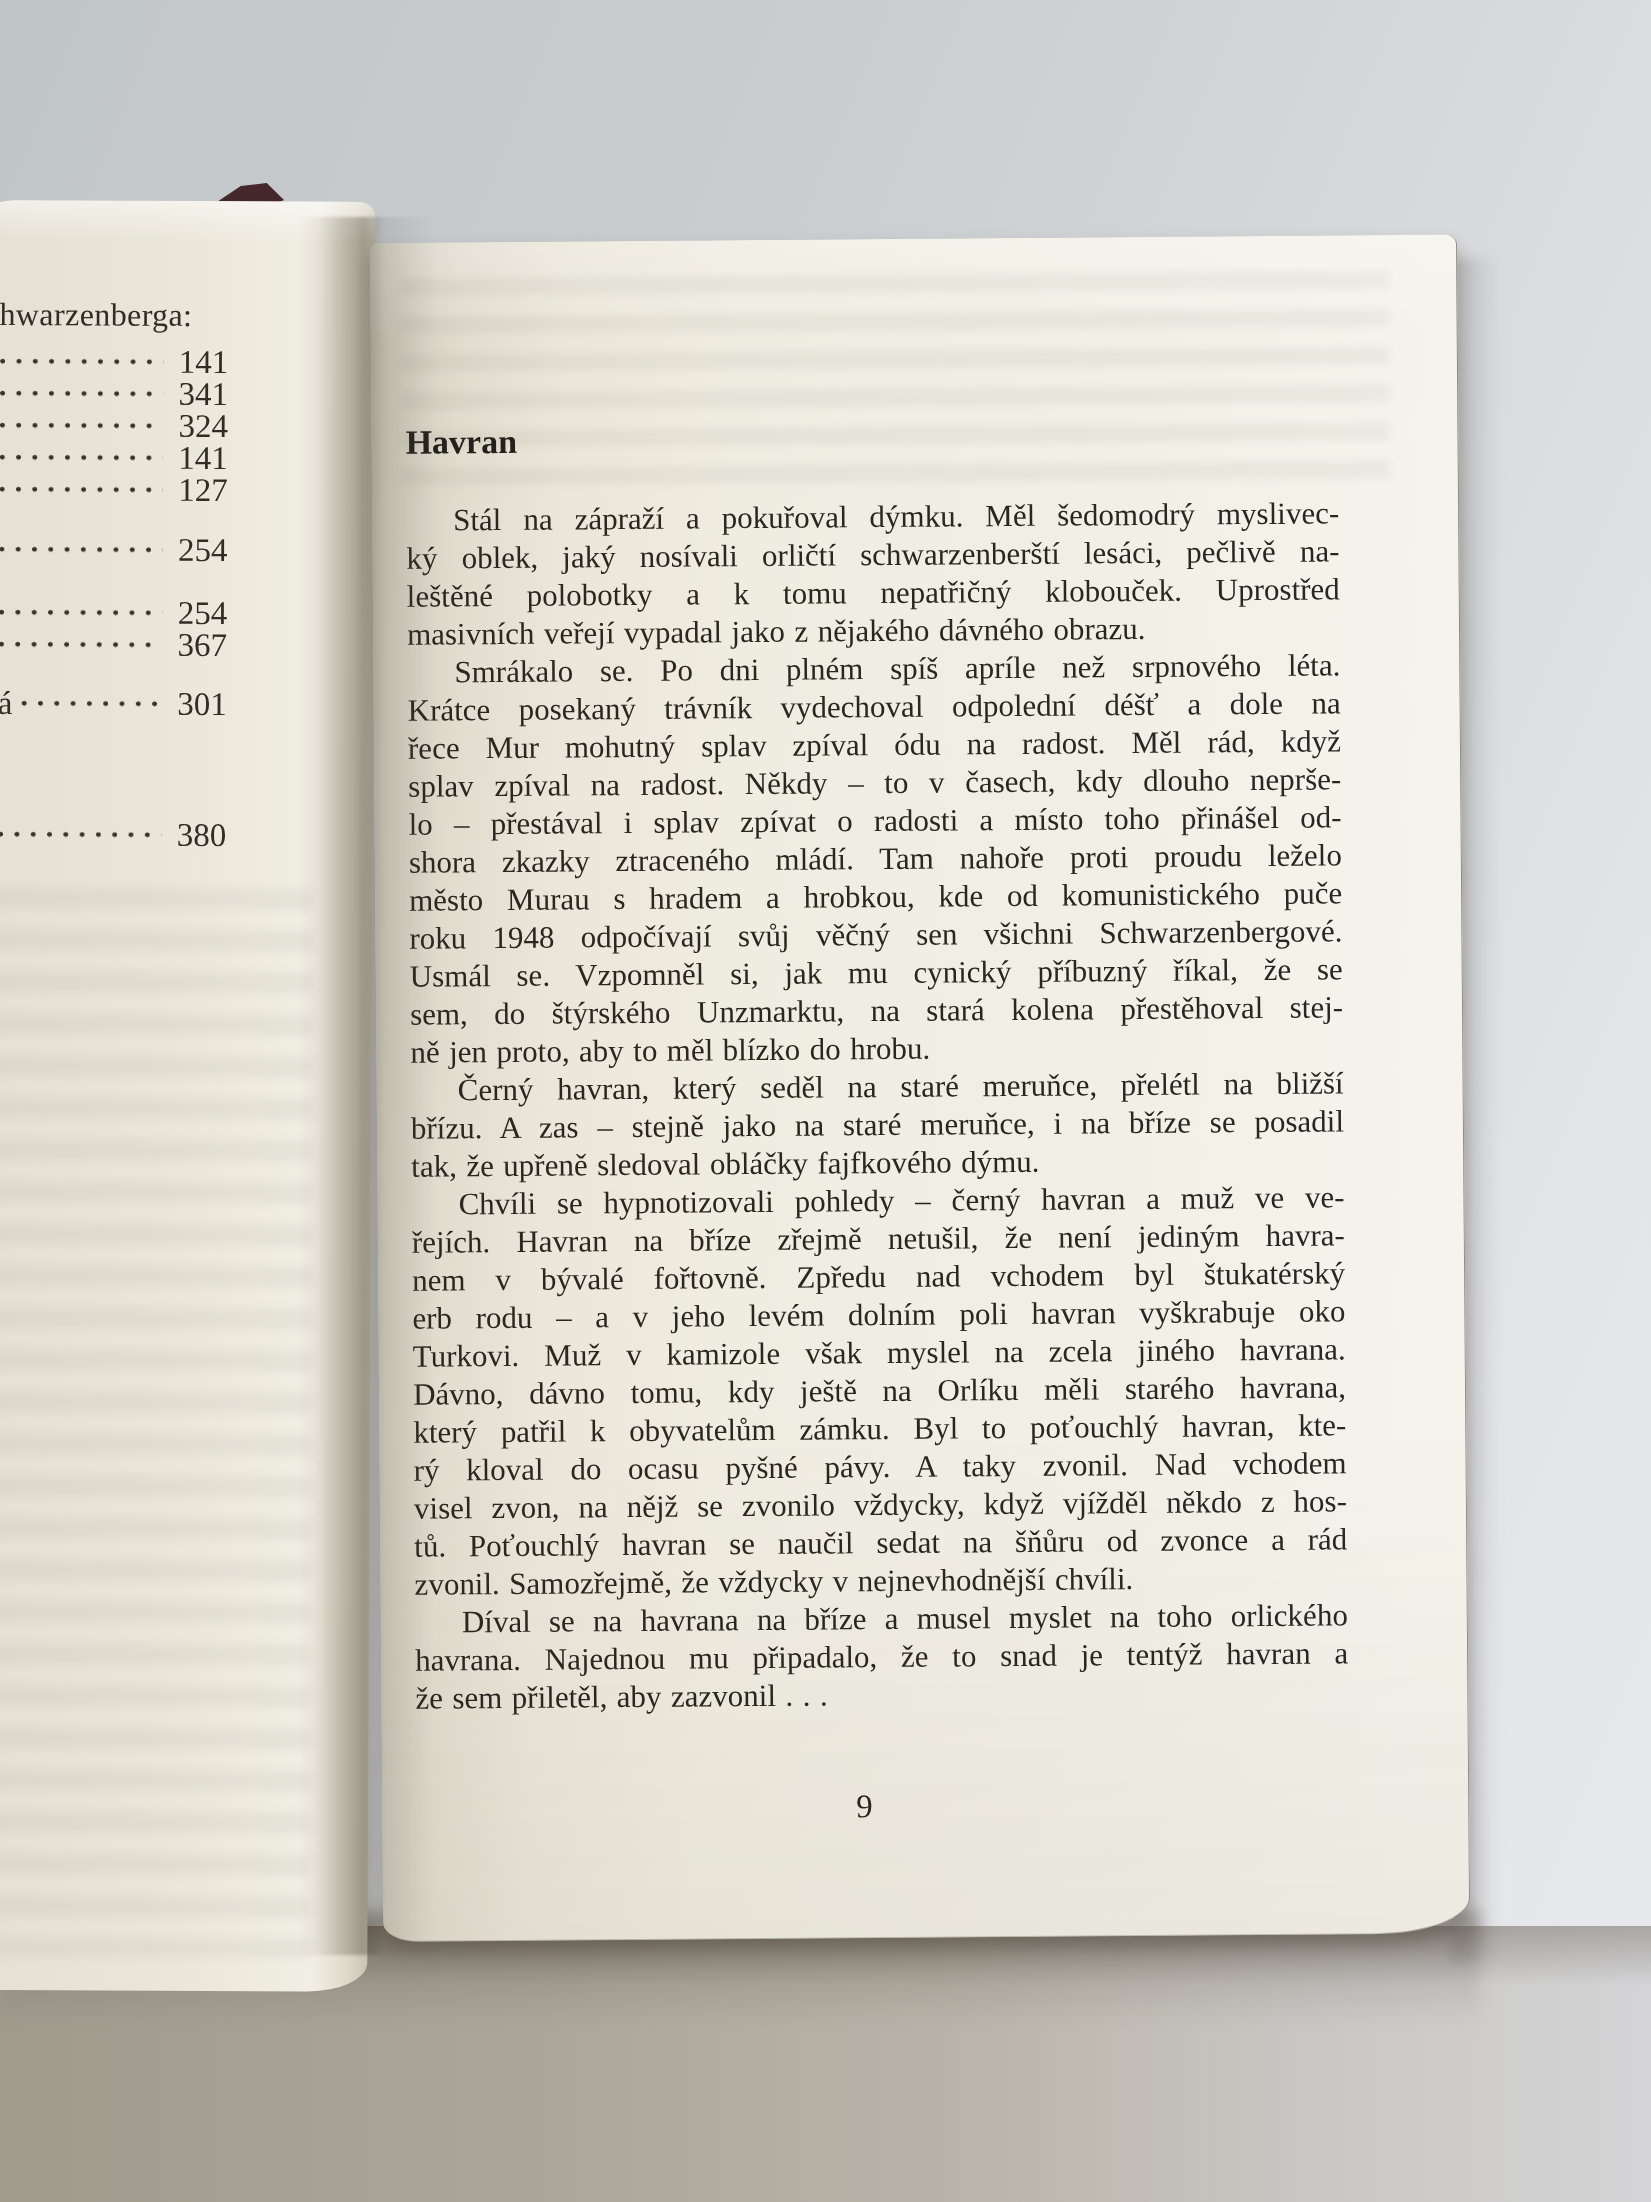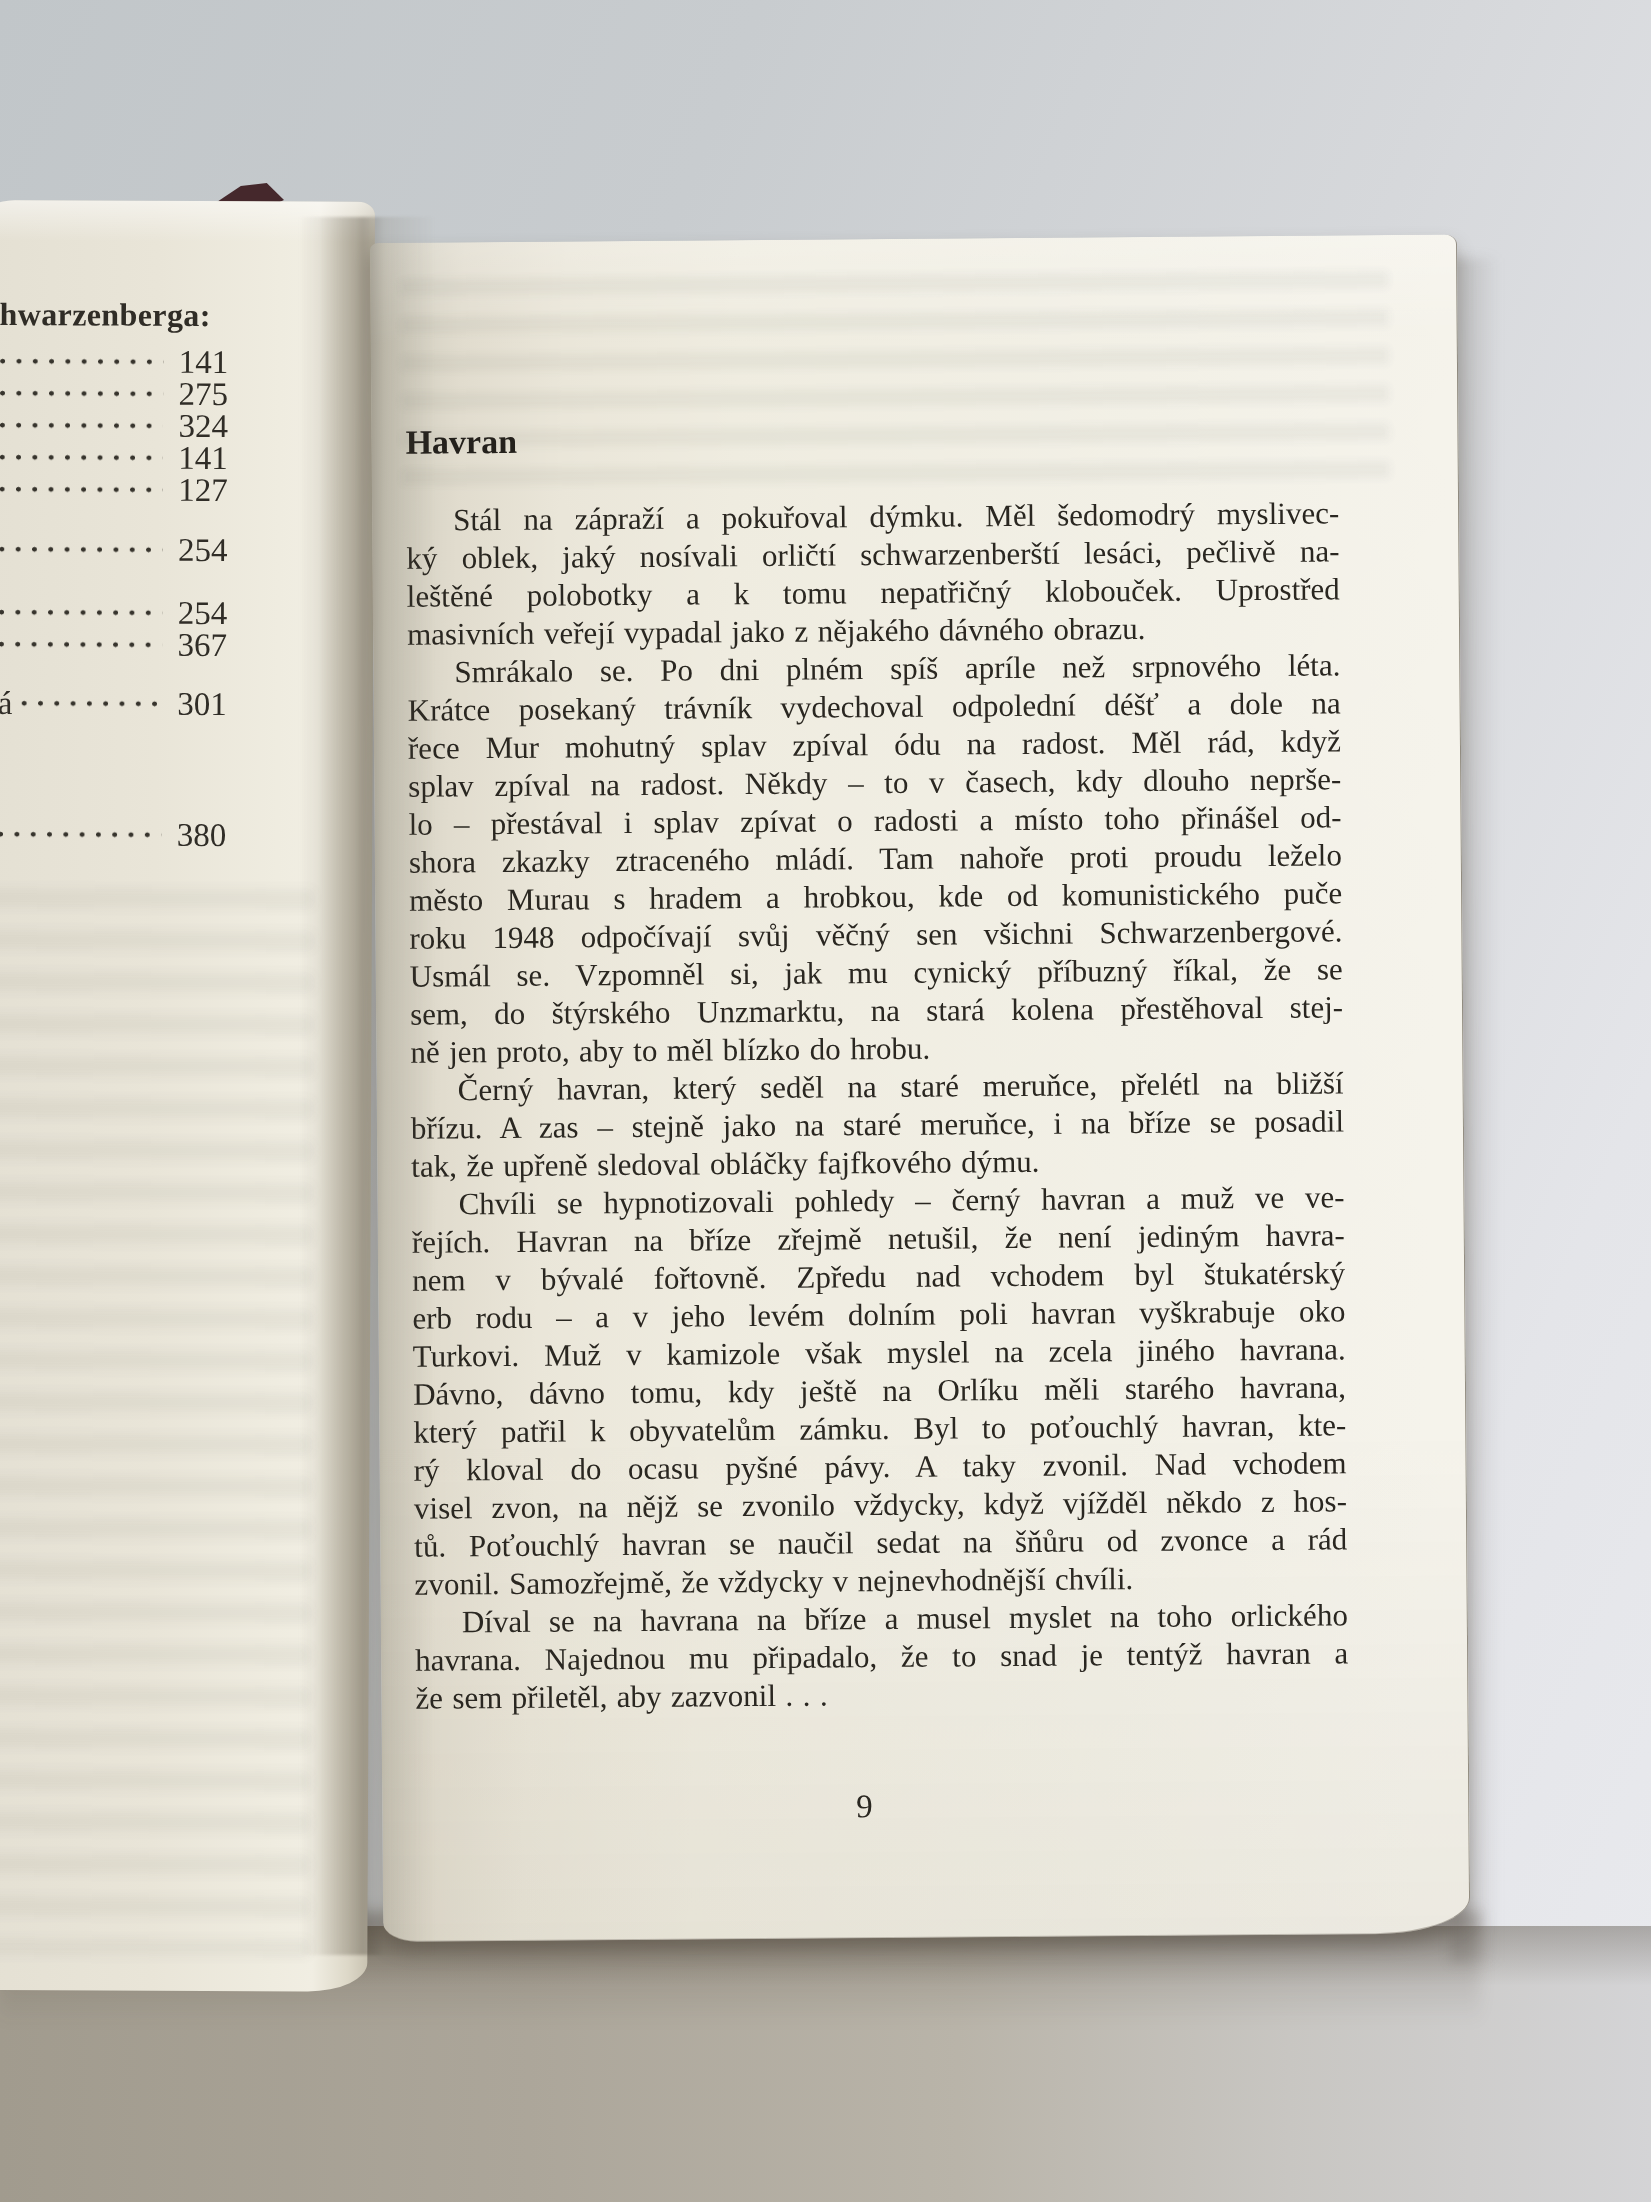--- a/index.html
+++ b/index.html
@@ -43,21 +43,21 @@
     position:absolute; left:-19px; top:200px; width:394px; height:1790px; z-index:4;
     transform: rotate(0.25deg); transform-origin: left top; overflow:hidden;
     border-radius: 34px 17px 60px 0 / 20.6px 13.8px 29px 0;
     background: linear-gradient(90deg, #e4e0d3 0%, #e9e5d8 45%, #efece0 76%, #f1eee3 86%, #ddd8c8 95%, #c9c3b2 100%);
   }
   .left-page::before {
     content:""; position:absolute; left:0; top:0; width:100%; height:41px;
     background: linear-gradient(180deg, rgba(255,255,255,0.5), rgba(255,255,255,0));
   }
   .toc { position:absolute; left:19px; top:96px; width:229px; color:#302d27; }
-  .toc-heading { font-size:32px; letter-spacing:0.4px; white-space:nowrap;font-weight:bold; }
+  .toc-heading { font-size:32px; letter-spacing:0.4px; white-space:nowrap; }
   .toc-rows { margin-top:12px; }
   .toc-row { display:flex; align-items:center; height:32px; }
   .toc-row:nth-child(6) { margin-top:28px; }
   .toc-row:nth-child(7) { margin-top:31px; }
   .toc-row:nth-child(9) { margin-top:27px; }
   .toc-row:nth-child(10){ margin-top:99px; }
   .toc-prefix { font-size:33px; margin-right:8.6px; }
   .toc-prefix:empty { display:none; }
   .dot-leader {
     flex:1; height:7.7px; margin-right:10.3px; align-self:center;
@@ -116,21 +116,21 @@
   <div class="bleed-left"></div>
   <div class="toc">
     <div class="toc-heading">hwarzenberga:</div>
     <div class="toc-rows">
         <div class="toc-row">
           <span class="dot-leader"></span>
           <span class="toc-pagenum">141</span>
         </div>
         <div class="toc-row">
           <span class="dot-leader"></span>
-          <span class="toc-pagenum">275</span>
+          <span class="toc-pagenum">341</span>
         </div>
         <div class="toc-row">
           <span class="dot-leader"></span>
           <span class="toc-pagenum">324</span>
         </div>
         <div class="toc-row">
           <span class="dot-leader"></span>
           <span class="toc-pagenum">141</span>
         </div>
         <div class="toc-row">

